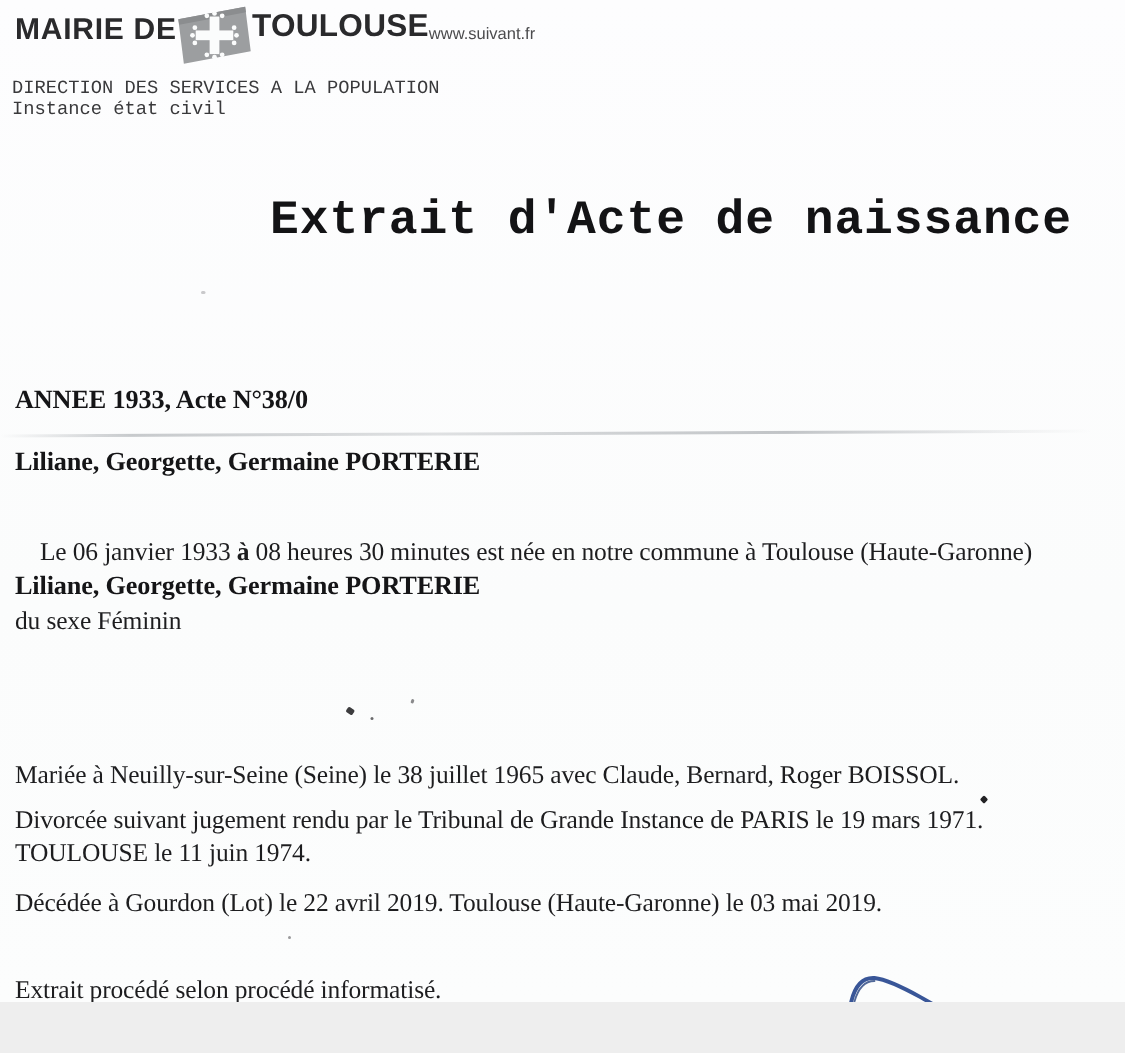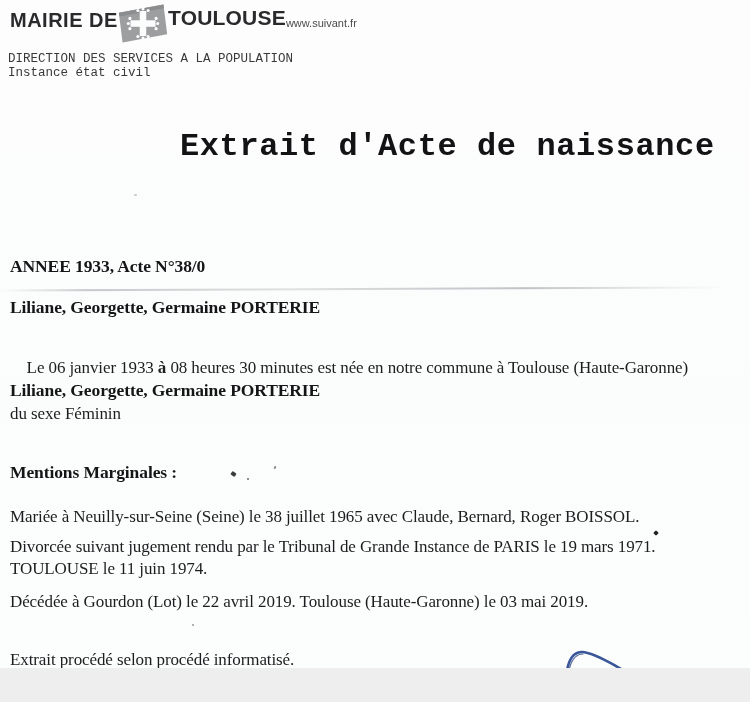--- a/index.html
+++ b/index.html
@@ -135,21 +135,20 @@
   <div class="line bold l-name1">Liliane, Georgette, Germaine PORTERIE</div>
 
   <div class="line l-birth">
     <span>Le 06 janvier 1933 </span><span class="emph">à</span><span> 08 heures 30 minutes est née en notre commune à Toulouse (Haute-Garonne)</span>
   </div>
 
   <div class="line bold l-name2">Liliane, Georgette, Germaine PORTERIE</div>
 
   <div class="line l-sex">du sexe Féminin</div>
 
-  <div class="line bold l-mentions">Mentions Marginales :</div>
 
   <div class="line l-marriage">Mariée à Neuilly-sur-Seine (Seine) le 38 juillet 1965 avec Claude, Bernard, Roger BOISSOL.</div>
   <div class="line l-divorce1">Divorcée suivant jugement rendu par le Tribunal de Grande Instance de PARIS le 19 mars 1971.</div>
   <div class="line l-divorce2">TOULOUSE le 11 juin 1974.</div>
   <div class="line l-death">Décédée à Gourdon (Lot) le 22 avril 2019. Toulouse (Haute-Garonne) le 03 mai 2019.</div>
 
   <div class="line l-issue">Extrait procédé selon procédé informatisé.</div>
 
   <svg class="signature" width="220" height="72" viewBox="0 0 220 72" aria-hidden="true">
     <path d="M 28 76 C 23 46 27 21 43 22 C 61 24 102 52 148 80" fill="none" stroke="#2e4d92" stroke-width="2.6" stroke-linecap="round" opacity="0.95"></path>

